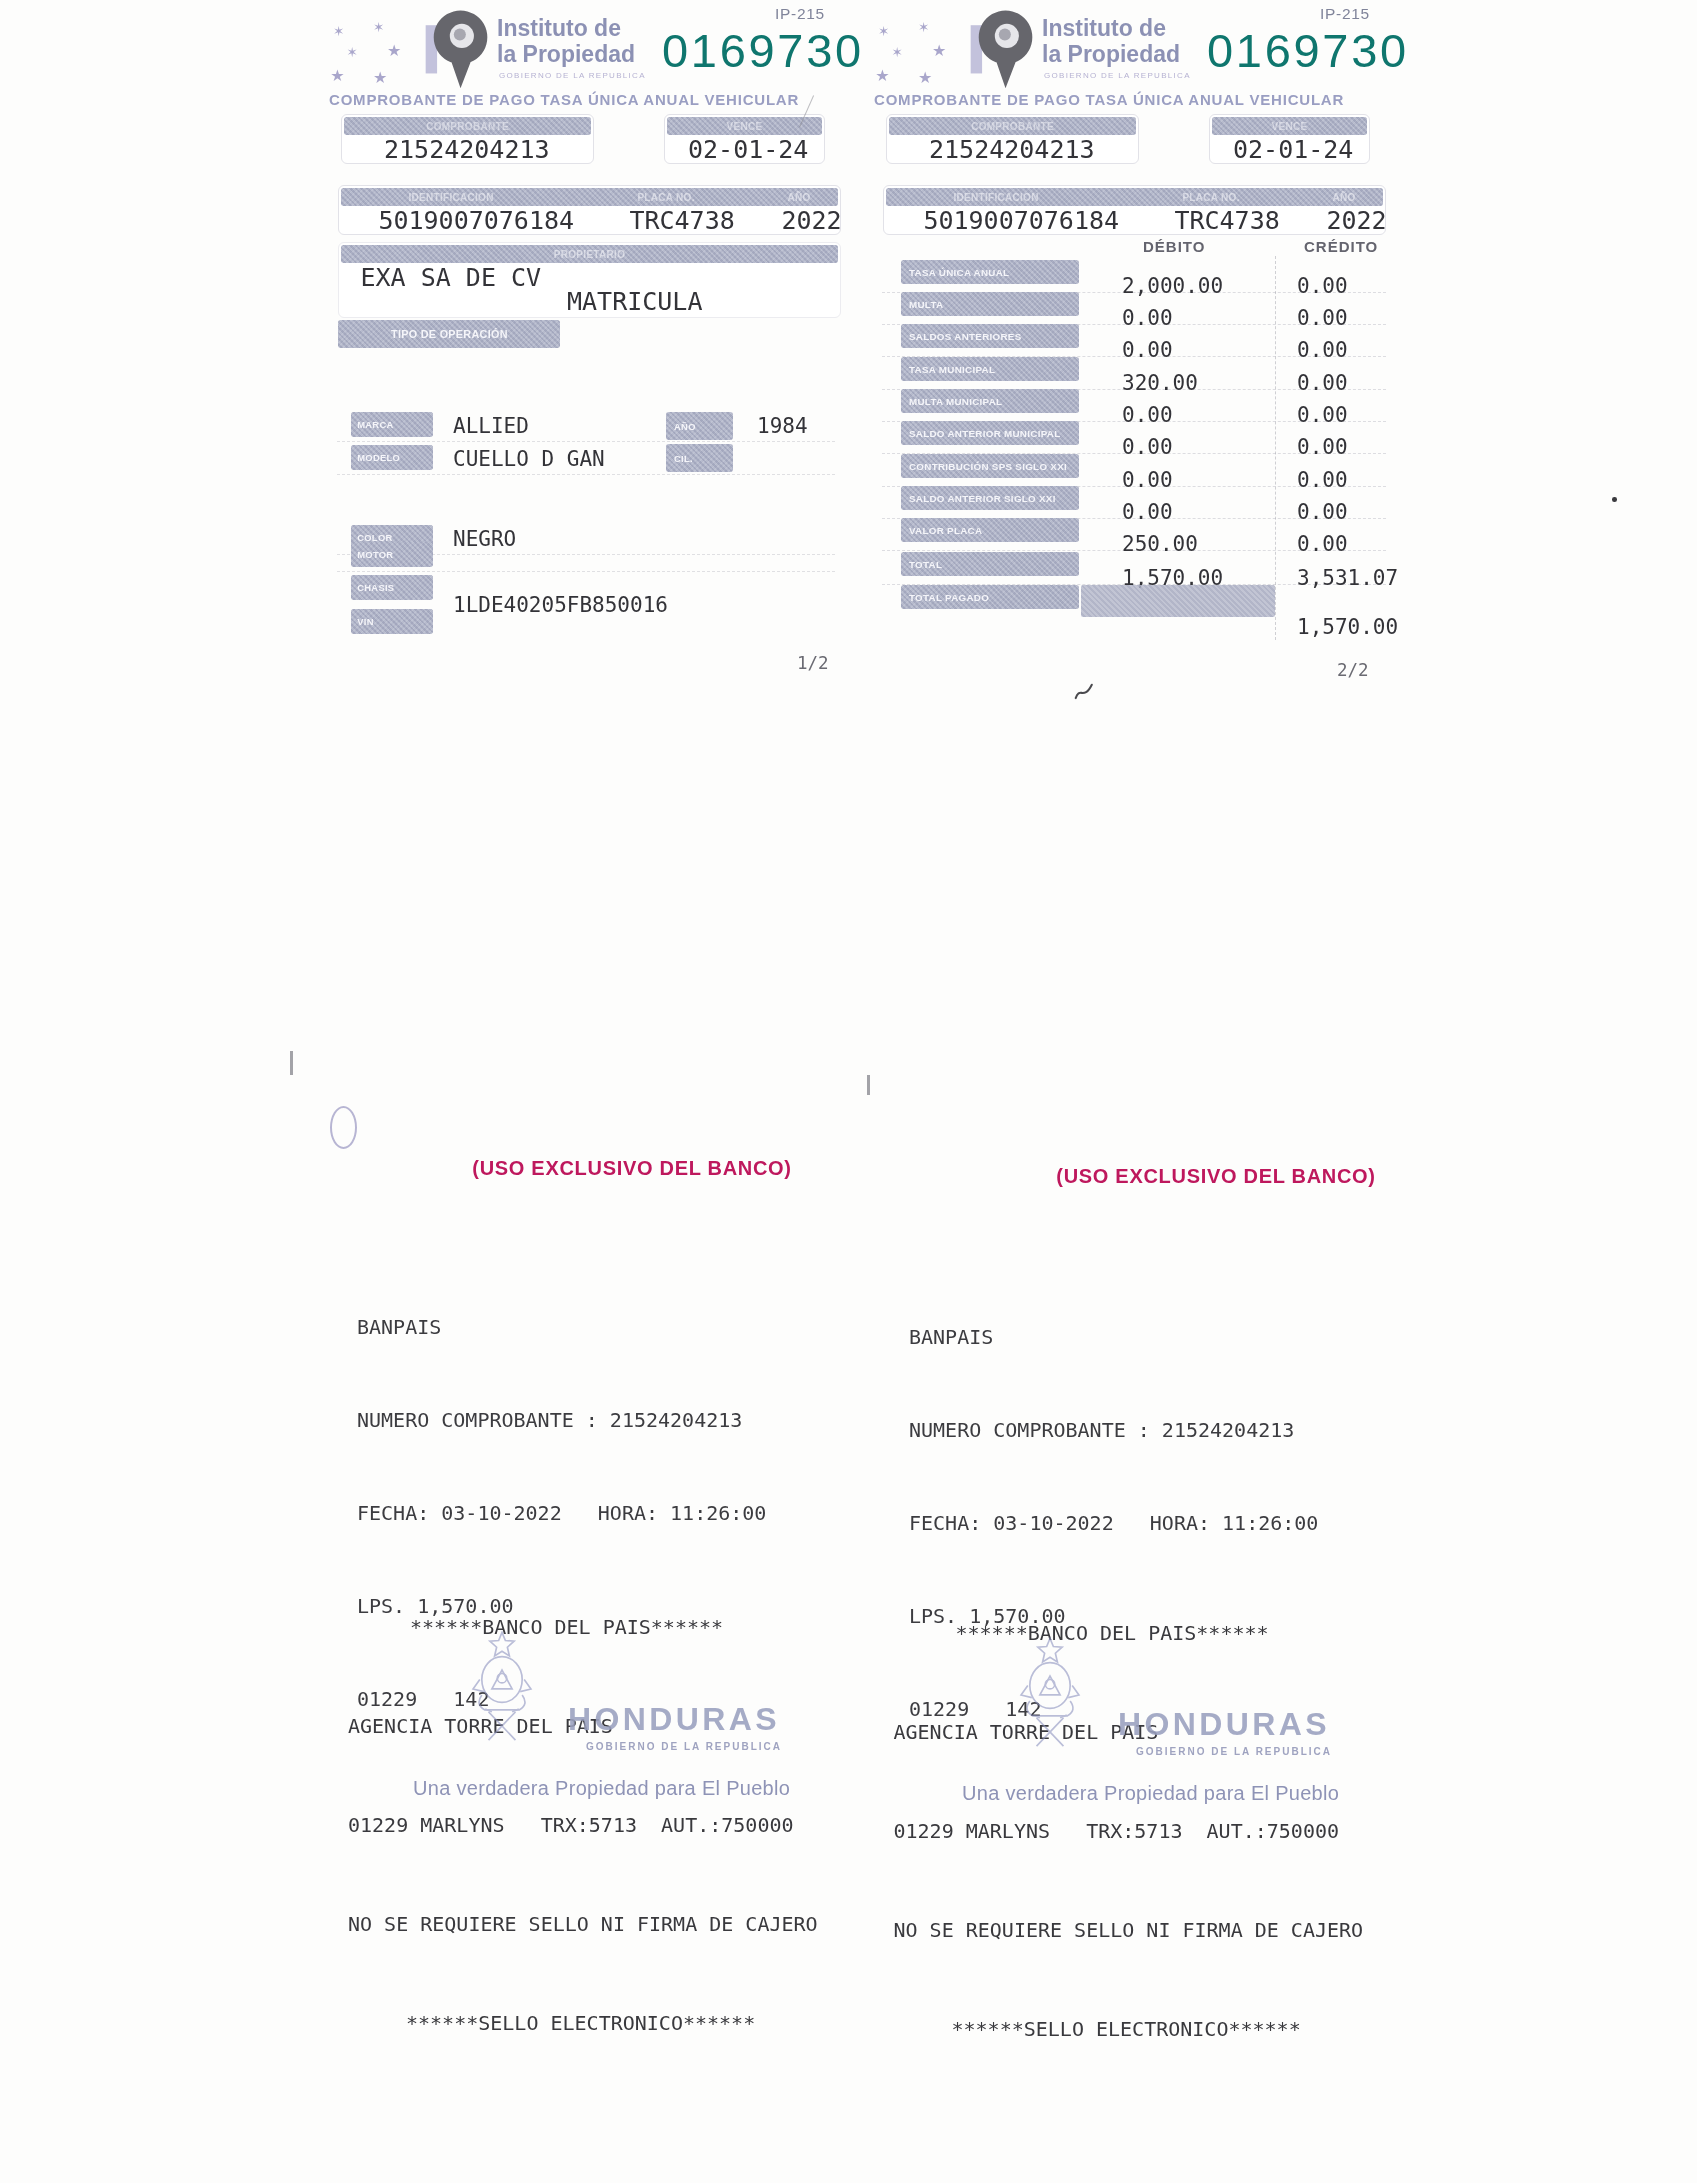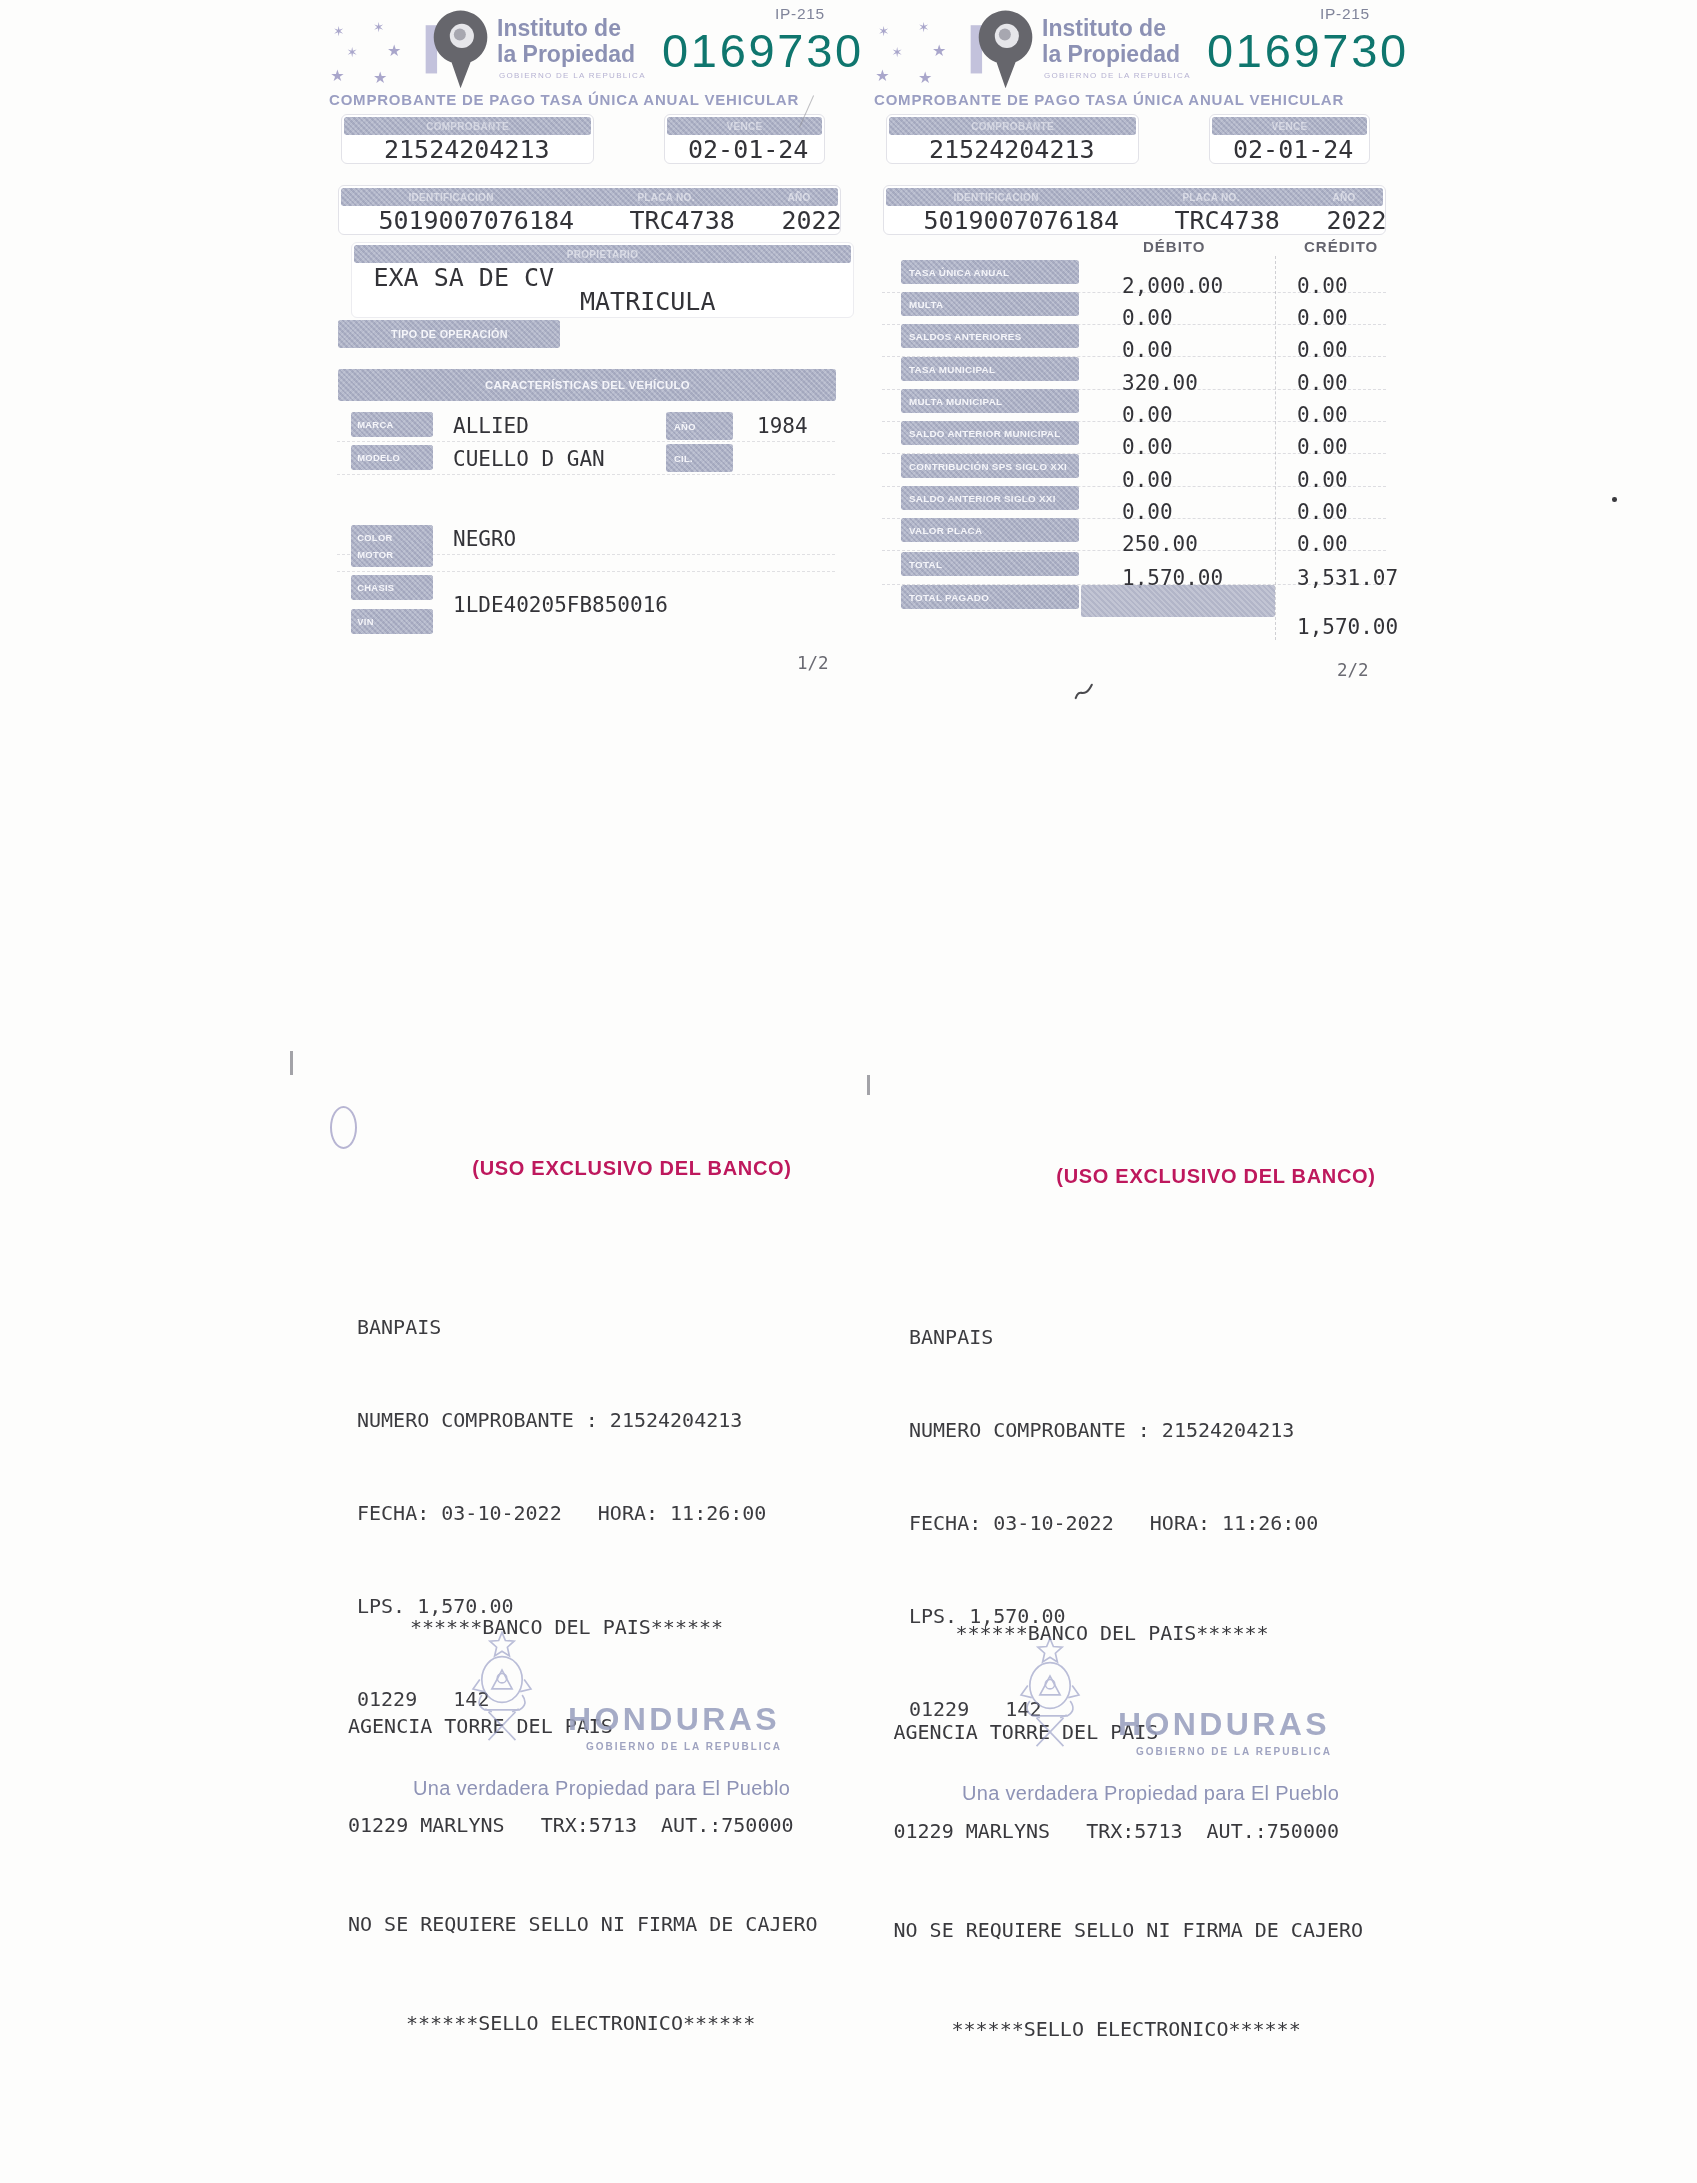--- a/index.html
+++ b/index.html
@@ -93,34 +93,31 @@
       <div class="band fband">
         <span class="abs" style="left:67px;font-size:10px;opacity:.6;">IDENTIFICACION</span>
         <span class="abs" style="left:296px;font-size:10px;opacity:.6;">PLACA No.</span>
         <span class="abs" style="left:446px;font-size:10px;opacity:.6;">AÑO</span>
       </div>
       <div class="fval mono" style="left:39px;">5019007076184</div>
       <div class="fval mono" style="left:290px;">TRC4738</div>
       <div class="fval mono" style="left:442px;">2022</div>
     </div>
 
-    <div class="fieldbox" style="left:22px;top:237px;width:501px;height:74px;border-color:#ececf0;">
+    <div class="fieldbox" style="left:9px;top:237px;width:501px;height:74px;border-color:#ececf0;">
       <div class="band fband center">
         <span style="opacity:.6;">PROPIETARIO</span>
       </div>
       <div class="fval mono" style="left:21.5px;">EXA SA DE CV</div>
       <div class="fval mono" style="left:228px;top:44px;">MATRICULA</div>
     </div>
     <div class="band center" style="left:9.4px;top:315px;width:222px;height:28px;font-size:10.8px;">
       <span>TIPO DE OPERACIÓN</span>
     </div>
 
-    <div class="band center" style="left:9.4px;top:364px;width:498px;height:32px;font-size:11.4px;">
-      <span>CARACTERÍSTICAS DEL VEHÍCULO</span>
-    </div>
 
     <div class="vrow" style="top:405px;">
       <div class="band vlbl">
           <span>MARCA</span>
         </div>
       <div class="vval mono">ALLIED</div>
     </div>
     <div class="vrow" style="top:438px;">
       <div class="band vlbl">
           <span>MODELO</span>

